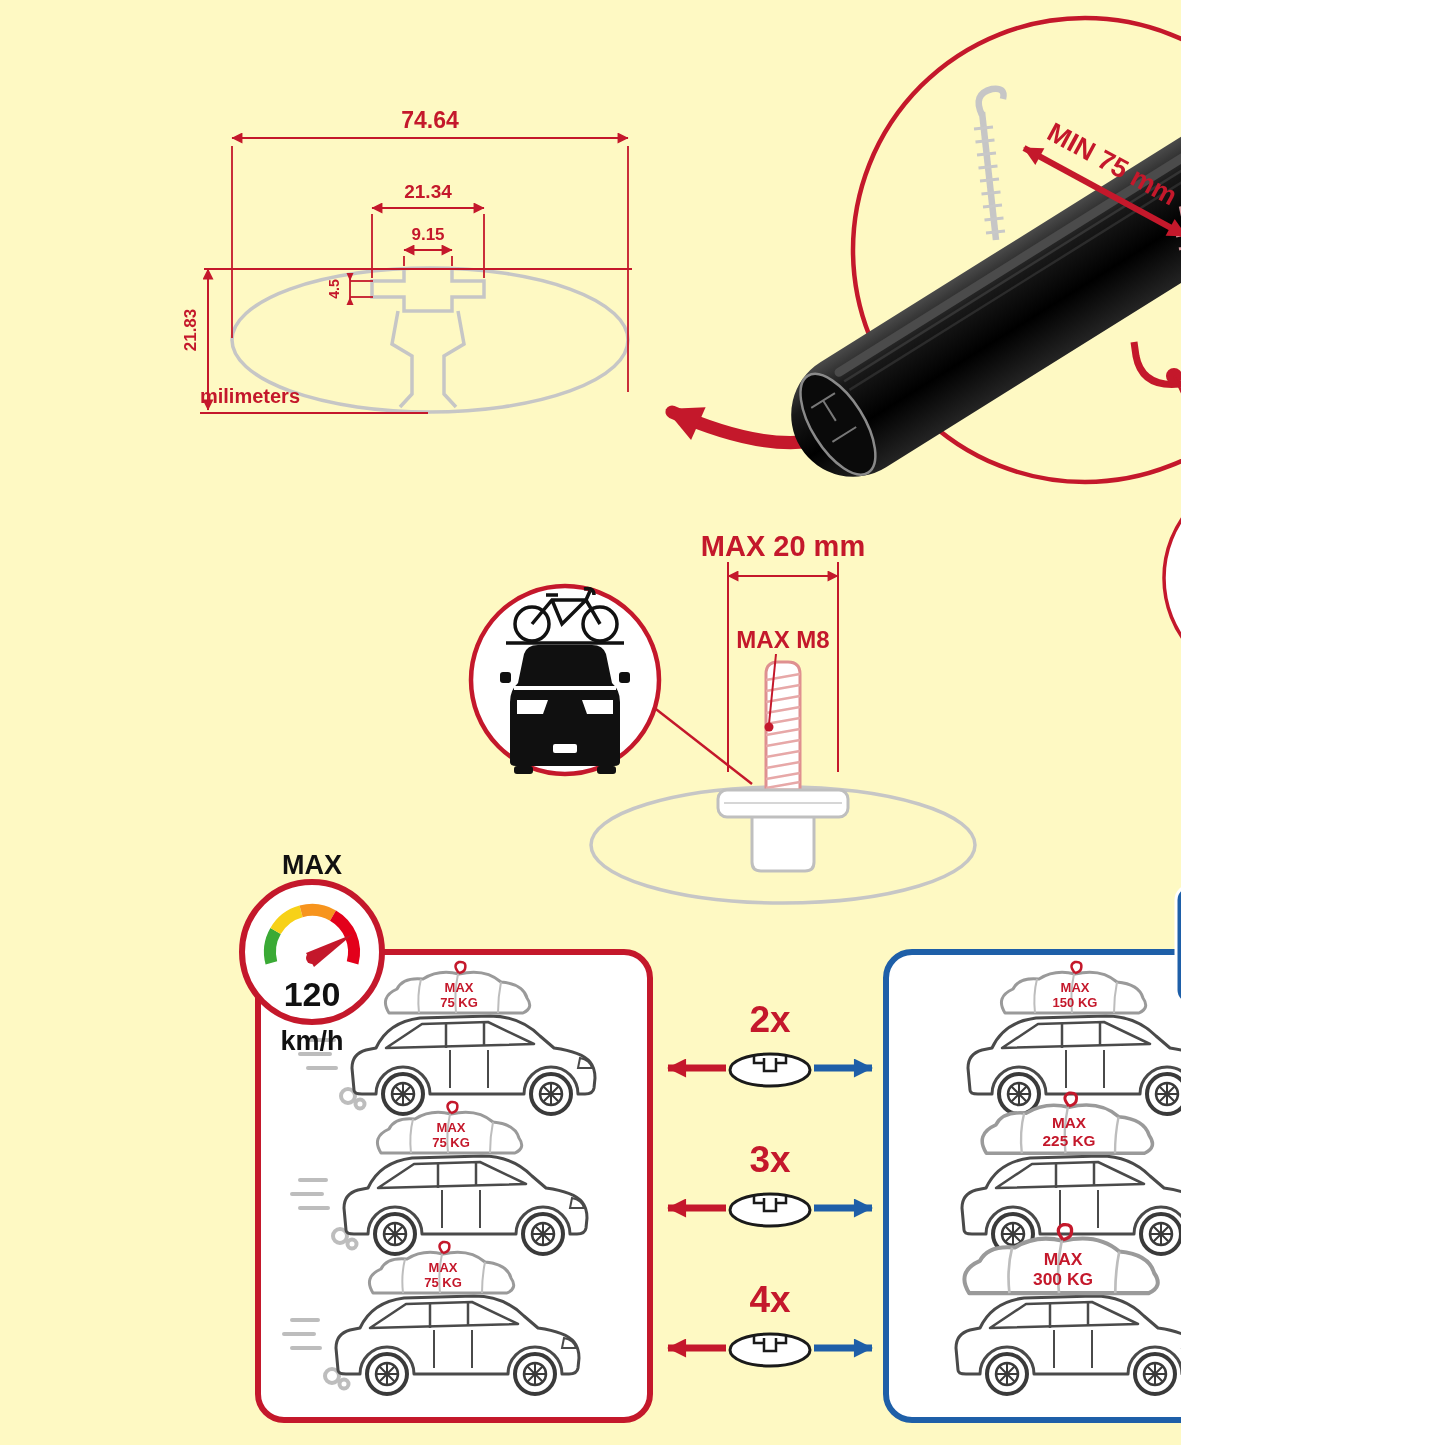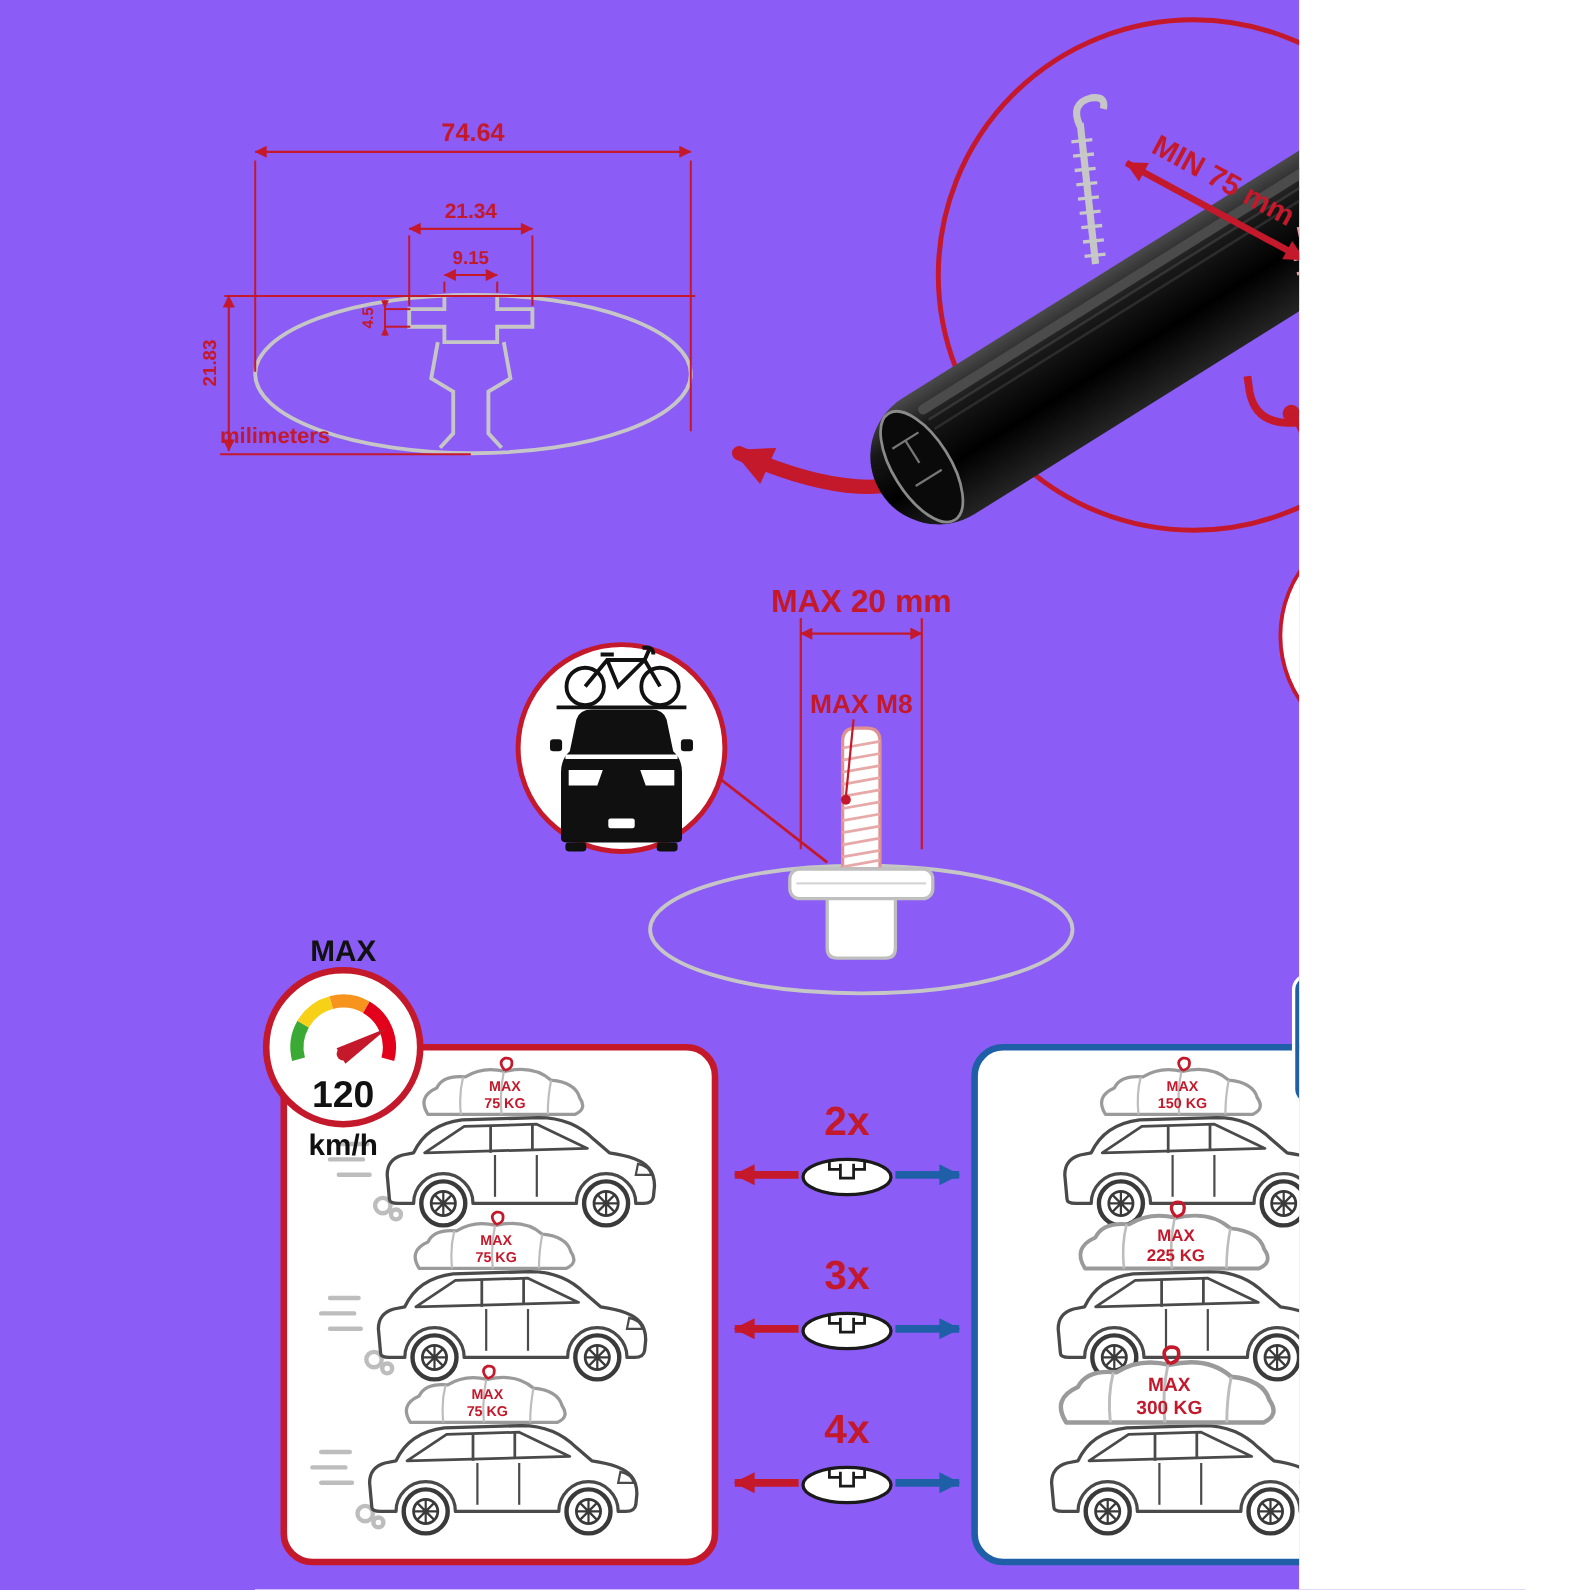--- a/index.html
+++ b/index.html
@@ -1,16 +1,16 @@
 <!DOCTYPE html>
 <html><head>
 <meta charset="utf-8">
 <style>
   html,body { margin:0; padding:0; background:#fff; }
-  .stage { position:relative; width:1181px; height:1445px; background:#8b5cf6; overflow:hidden; }
+  .stage { position:relative; width:1181px; height:1445px; background:#fef9c3; overflow:hidden; }
   svg { display:block; }
   text { font-family:"Liberation Sans", sans-serif; }
   .dimtxt  { fill:#c4182b; font-weight:700; text-anchor:middle; }
   .f14{font-size:14px}.f17{font-size:17px}.f19{font-size:19px}.f20{font-size:20px}
   .f23{font-size:23px}.f24{font-size:24px}.f27{font-size:27px}.f29{font-size:29px}
   .blk  { fill:#111; font-weight:700; text-anchor:middle; }
   .mult { fill:#c4182b; font-weight:700; font-size:37px; text-anchor:middle; }
   .loadmax { fill:#c4182b; font-weight:700; font-size:13px; text-anchor:middle; }
   .loadkg  { fill:#c4182b; font-weight:700; font-size:13px; text-anchor:middle; }
   .signP   { fill:#fff; font-weight:700; font-size:76px; }

